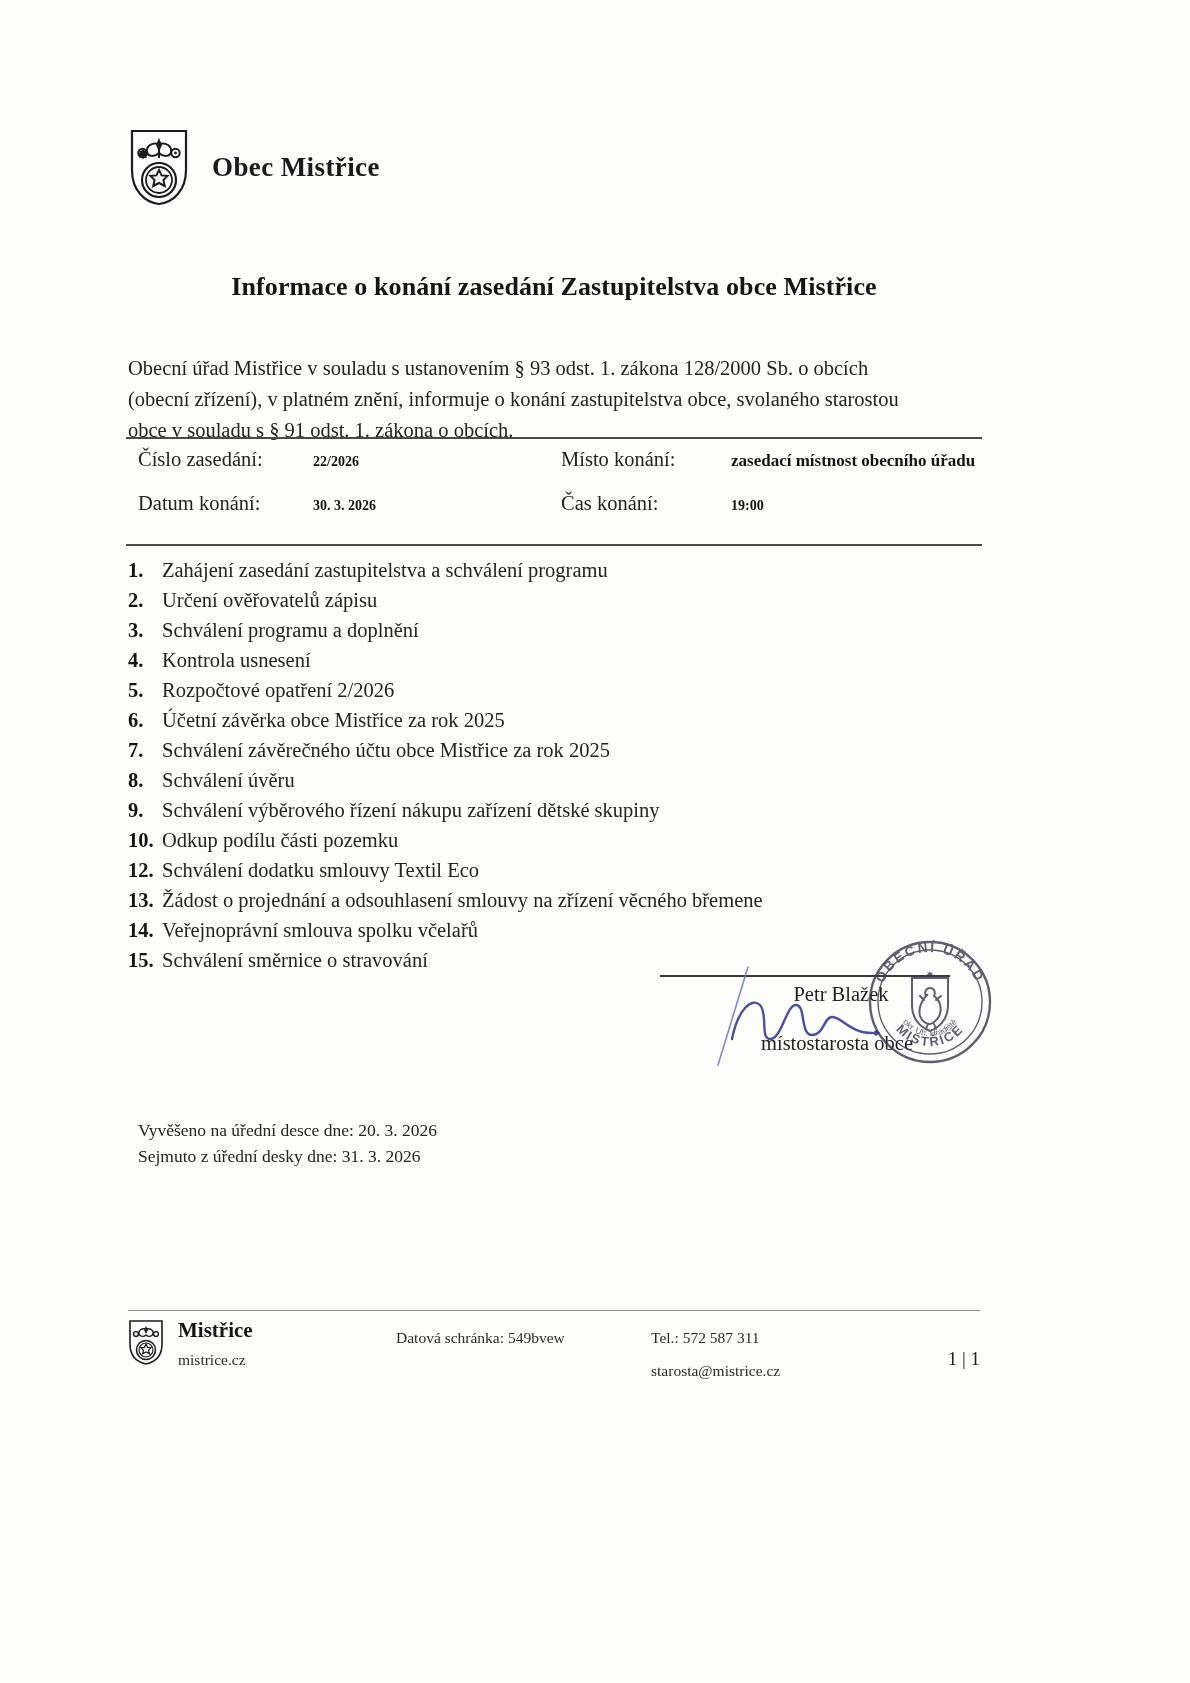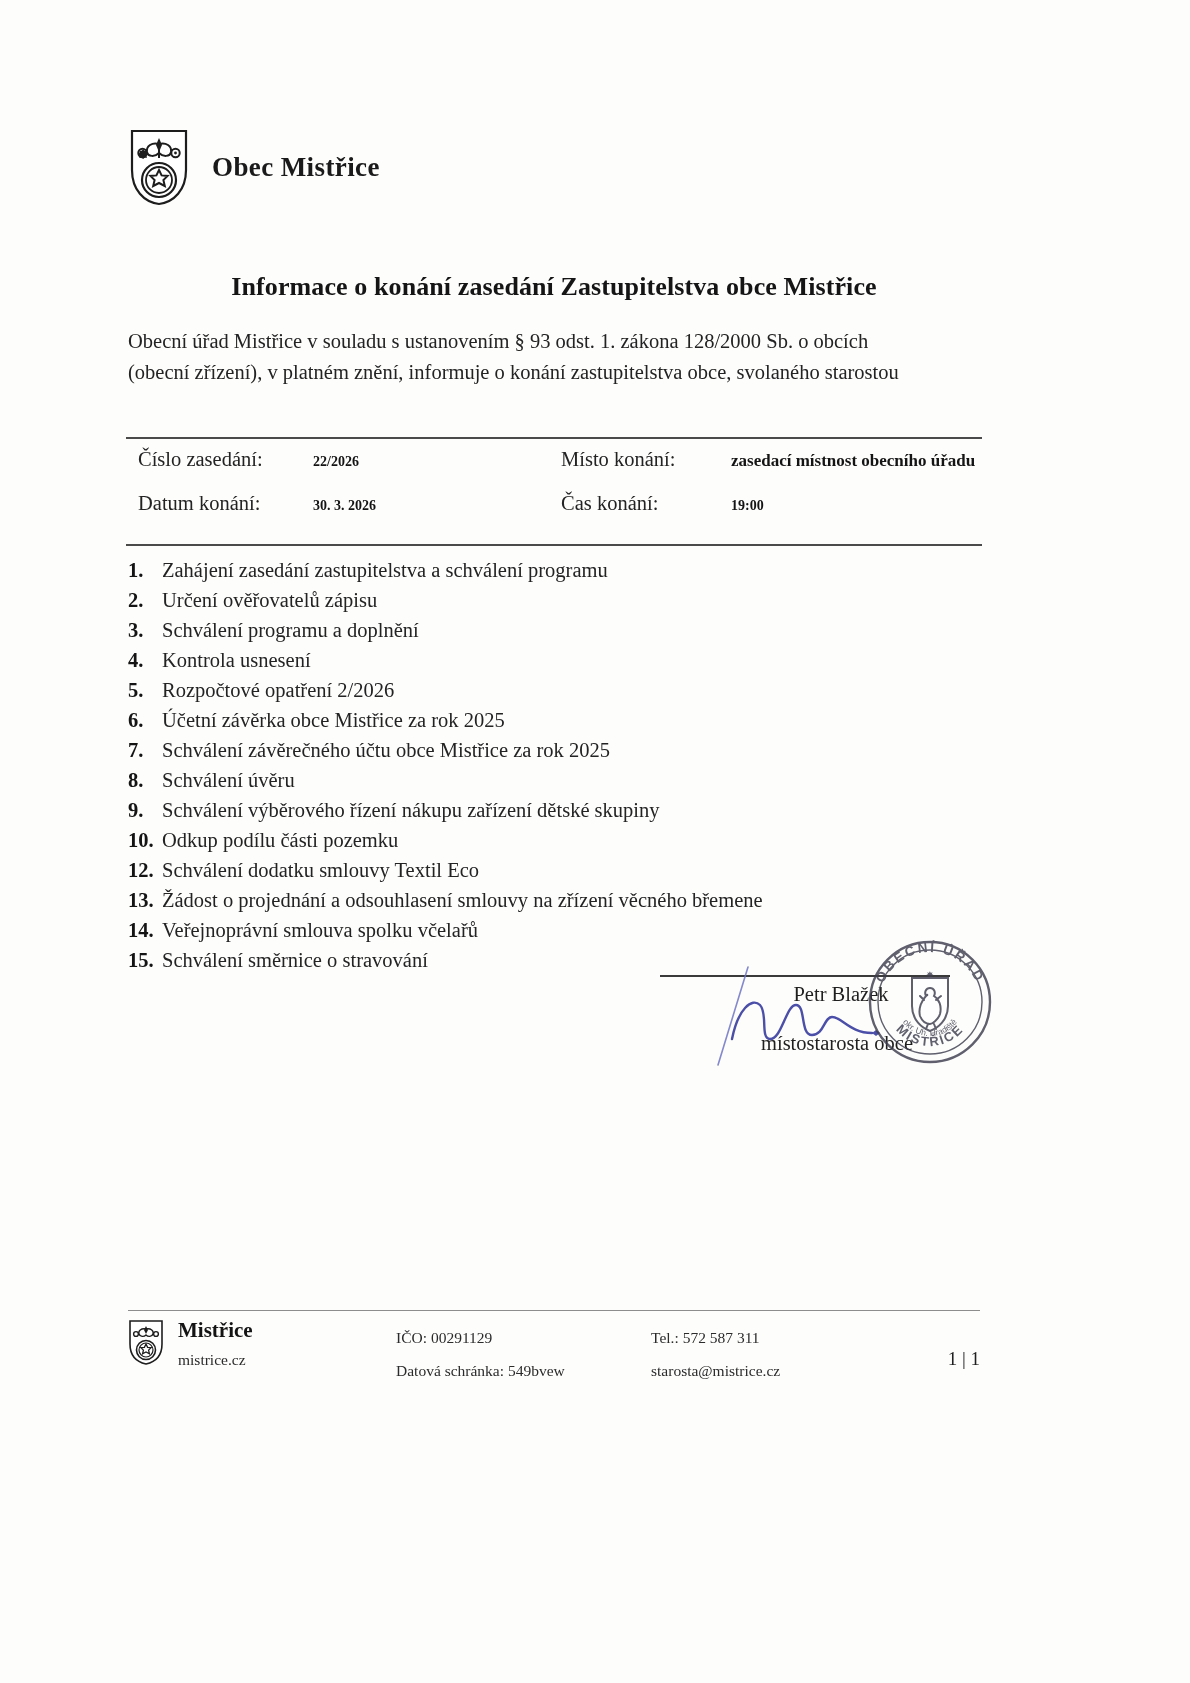--- a/index.html
+++ b/index.html
@@ -54,21 +54,21 @@
     font-size: 26px;
     font-weight: bold;
     letter-spacing: 0.1px;
     color: #151515;
   }
 
   
   .intro {
     position: absolute;
     left: 128px;
-    top: 326px;
+    top: 353px;
     width: 832px;
     font-size: 20.5px;
     line-height: 31px;
     color: #232323;
   }
   .intro p { margin: 0; }
 
   
   .meta {
     position: absolute;
@@ -273,20 +273,21 @@
     <div class="org-name">Obec Mistřice</div>
   </div>
 
   
   <div class="doc-title">Informace o konání zasedání Zastupitelstva obce Mistřice</div>
 
   
   <div class="intro">
     <p>Obecní úřad Mistřice v souladu s ustanovením § 93 odst. 1. zákona  128/2000 Sb. o obcích</p>
     <p>(obecní zřízení), v platném znění, informuje o konání zastupitelstva obce, svolaného starostou</p>
+    <p>obce v souladu s  § 91 odst. 1. zákona o obcích.</p>
   </div>
 
   
   <div class="meta">
     <div class="rule"></div>
     <div class="meta-rows">
       <div class="meta-row">
         <div class="meta-label c1">Číslo zasedání:</div>
         <div class="meta-value c2">22/2026</div>
         <div class="meta-label c3">Místo konání:</div>
@@ -402,20 +403,24 @@
         <path d="M46 40 H82 V68 C82 82 72 90 64 93 C56 90 46 82 46 68 Z" fill="#ffffff" stroke="#3d3d4e" stroke-width="2"></path>
         <path d="M54 78 C52 70 56 62 60 58 C58 54 60 50 64 50 C68 50 70 54 68 58 C73 61 76 68 74 76
                  C72 82 66 86 64 86 C60 86 56 83 54 78 Z
                  M58 62 l-4 -4 M70 62 l5 -4 M62 86 l-2 5 M68 86 l2 5" fill="none" stroke="#3d3d4e" stroke-width="2" stroke-linecap="round"></path>
         <circle cx="61" cy="57" r="1.3" fill="#3d3d4e"></circle>
       </g>
     </svg>
   </span>
 
   
+  <div class="posting">
+    <div>Vyvěšeno na úřední desce dne: 20. 3. 2026</div>
+    <div>Sejmuto z úřední desky dne: 31. 3. 2026</div>
+  </div>
 
   
   <div class="footer-rule"></div>
   <div class="footer">
     <div class="footer-brand">
       <span>
         <svg class="footer-crest" viewBox="0 0 36 46" xmlns="http://www.w3.org/2000/svg">
           <path d="M2 2 H34 V25 C34 37 27 43 18 45 C9 43 2 37 2 25 Z" fill="#ffffff" stroke="#1d1d1d" stroke-width="1.6"></path>
           <path d="M18 7 L20 11 L18 15 L16 11 Z" fill="#1d1d1d"></path>
           <path d="M18 10 C13 9 10 12 11 15 C12 18 16 18 18 16 C20 18 24 18 25 15 C26 12 23 9 18 10 Z" fill="none" stroke="#1d1d1d" stroke-width="1.4"></path>
@@ -425,21 +430,20 @@
           <circle cx="18" cy="31" r="7" fill="none" stroke="#1d1d1d" stroke-width="1.2"></circle>
           <path d="M18 25 l1.6 3.3 3.6.3 -2.6 2.5 .8 3.6 -3.4-1.8 -3.4 1.8 .8-3.6 -2.6-2.5 3.6-.3z" fill="none" stroke="#1d1d1d" stroke-width="1.3"></path>
         </svg>
       </span>
       <div class="footer-brand-text">
         <div class="name">Mistřice</div>
         <div class="web">mistrice.cz</div>
       </div>
     </div>
     <div class="footer-col fc-a">
-      <div>IČO: 00291129</div>
       <div>Datová schránka: 549bvew</div>
     </div>
     <div class="footer-col fc-b">
       <div>Tel.: 572 587 311</div>
       <div>starosta@mistrice.cz</div>
     </div>
     <div class="footer-page">1 | 1</div>
   </div>
 
 </div>

